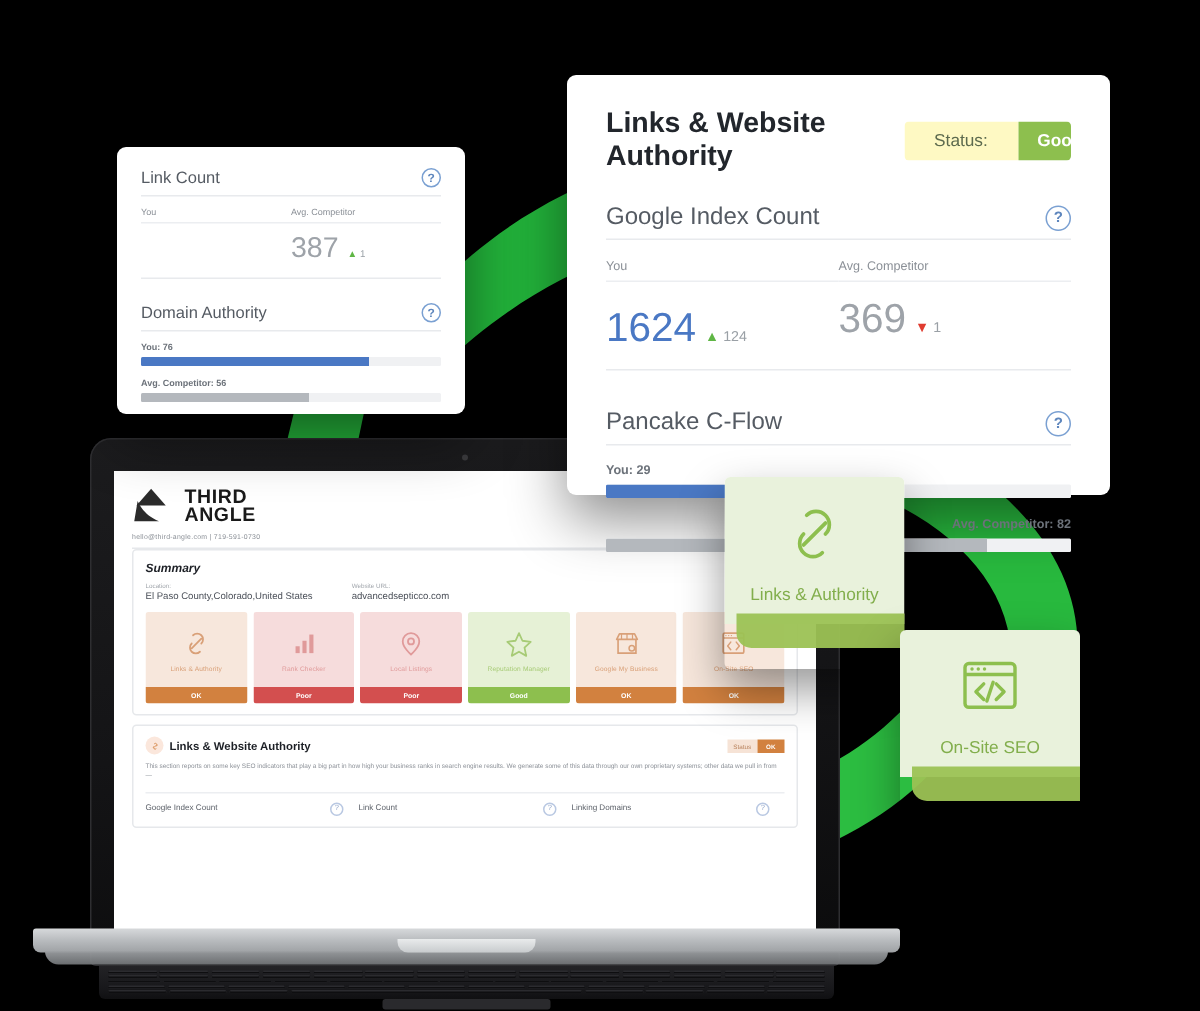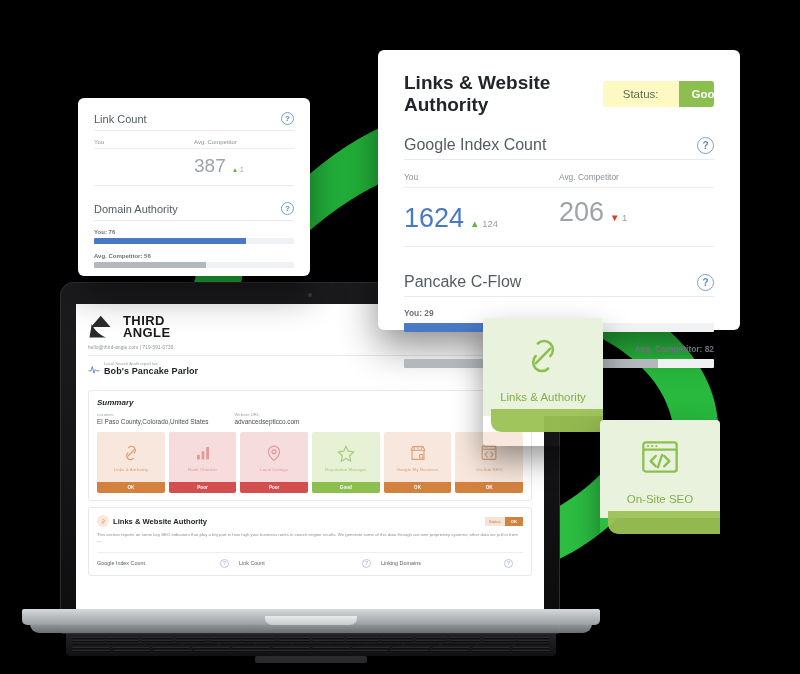--- a/index.html
+++ b/index.html
@@ -8,21 +8,21 @@
     font-family:"Liberation Sans","DejaVu Sans",sans-serif;
     background:#000;
   }
   .stage{position:absolute;inset:0;}
 
   
   .ribbon{position:absolute;pointer-events:none;}
   .rb-svg{display:block;}
 
   
-  #laptop{position:absolute;left:22px;top:282px;width:578px;height:365px;}
+  #laptop{position:absolute;left:22px;top:292px;width:578px;height:365px;}
   .lid{
     position:absolute;left:38px;top:0;width:500px;height:352px;
     background:linear-gradient(175deg,#1c1c1e 0%,#141416 55%,#0b0b0c 100%);
     border-radius:14px 14px 4px 4px;
     box-shadow:inset 0 0 0 1px #2e2e31;
   }
   .lid-cam{position:absolute;left:50%;top:11px;width:4px;height:4px;margin-left:-2px;border-radius:50%;background:#3a3a3d;}
   .screen{
     position:absolute;left:16px;top:22px;right:16px;bottom:24px;
     background:#fff;overflow:hidden;
@@ -215,38 +215,20 @@
               <path d="M2 31 L24 31 C14 27 8 20 5 13 Z" fill="#2b2b2b"></path>
             </svg>
             <div class="brand-txt">
               <span>THIRD</span>
               <span>ANGLE</span>
             </div>
           </div>
           <div class="contact">hello@third-angle.com | 719-591-0730</div>
           <div class="hr"></div>
 
-          <div class="rpt-head">
-            <div class="rh-left">
-              <svg class="pulse" viewBox="0 0 20 20">
-                <path d="M1 13 L5 13 L7 6 L10 17 L12 11 L14 13 L19 13" fill="none" stroke="#3b74c8" stroke-width="1.3"></path>
-              </svg>
-              <div>
-                <div class="rh-sub">Local Search Audit report for:</div>
-                <div class="rh-title">Bob's Pancake Parlor</div>
-              </div>
-            </div>
-            <div class="rh-right">
-              <div class="gen">Generated: 15th Jul 2021 at 5:</div>
-              <div class="act-btn">
-                <i class="act-dot"></i>
-                <span>Actions</span>
-              </div>
-            </div>
-          </div>
 
           <div class="panel">
             <div class="panel-title">Summary</div>
             <div class="meta-row">
               <div>
                 <div class="meta-lab">Location:</div>
                 <div class="meta-val">El Paso County,Colorado,United States</div>
               </div>
               <div>
                 <div class="meta-lab">Website URL:</div>
@@ -506,21 +488,21 @@
       <div class="col">
         <div class="col-lab">You</div>
         <div class="val-row" style="margin-top:15px;">
           <span class="big you">1624</span>
           <span class="delta"><span class="up">▲</span> <span>124</span></span>
         </div>
       </div>
       <div class="col">
         <div class="col-lab">Avg. Competitor</div>
         <div class="val-row" style="margin-top:9px;">
-          <span class="big comp">206</span>
+          <span class="big comp">369</span>
           <span class="delta"><span class="down">▼</span> <span>1</span></span>
         </div>
       </div>
     </div>
     <div class="m-rule" style="margin-top:12px;"></div>
 
     <div class="m-head" style="margin-top:26px;">
       <div class="m-name">Pancake C-Flow</div>
       <div class="q-badge">?</div>
     </div>

